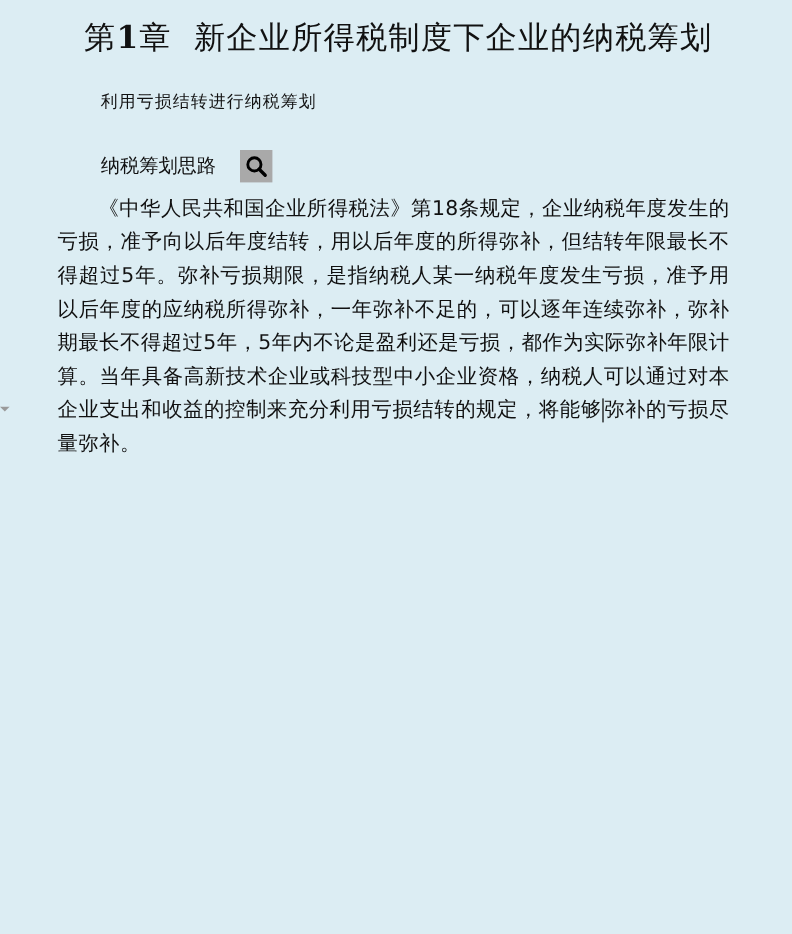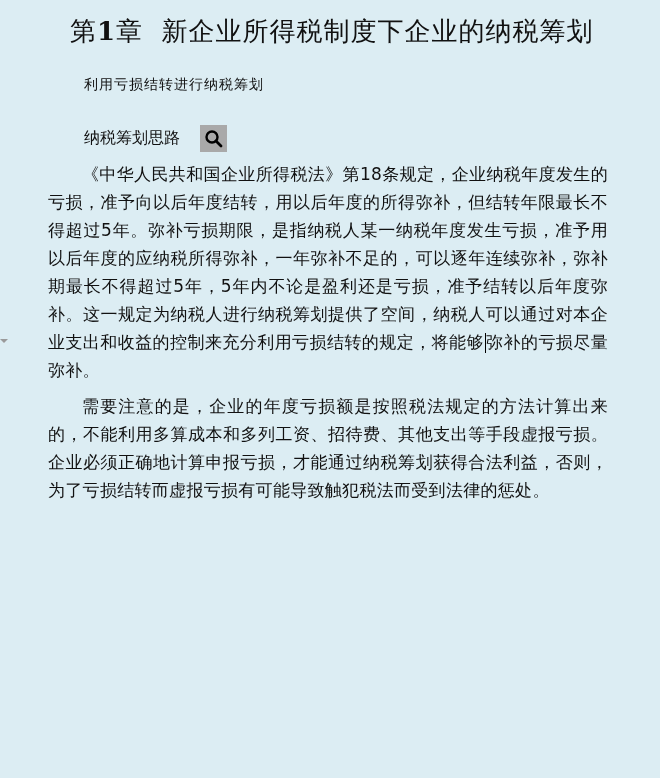--- a/index.html
+++ b/index.html
@@ -66,15 +66,14 @@
     <svg width="20" height="20" viewBox="0 0 20 20">
       <circle cx="8" cy="8" r="5.5" fill="none" stroke="#000" stroke-width="2.4"></circle>
       <line x1="12" y1="12" x2="17" y2="17" stroke="#000" stroke-width="2.8" stroke-linecap="round"></line>
     </svg>
   </span>
 </div>
 
 <div class="margin-marker"></div>
 
 <div class="body-text">
-  <p><span>《中华人民共和国企业所得税法》第18条规定，企业纳税年度发生的亏损，准予向以后年度结转，用以后年度的所得弥补，但结转年限最长不得超过5年。弥补亏损期限，是指纳税人某一纳税年度发生亏损，准予用以后年度的应纳税所得弥补，一年弥补不足的，可以逐年连续弥补，弥补期最长不得超过5年，5年内不论是盈利还是亏损，准予结转以后年度弥补。这一规定为纳税人进行纳税筹划提供了空间，纳税人可以通过对本企业支出和收益的控制来充分利用亏损结转的规定，将能够</span><span class="caret"></span><span>弥补的亏损尽量弥补。</span></p>
-  <p>需要注意的是，企业的年度亏损额是按照税法规定的方法计算出来的，不能利用多算成本和多列工资、招待费、其他支出等手段虚报亏损。企业必须正确地计算申报亏损，才能通过纳税筹划获得合法利益，否则，为了亏损结转而虚报亏损有可能导致触犯税法而受到法律的惩处。</p>
+  <p><span>《中华人民共和国企业所得税法》第18条规定，企业纳税年度发生的亏损，准予向以后年度结转，用以后年度的所得弥补，但结转年限最长不得超过5年。弥补亏损期限，是指纳税人某一纳税年度发生亏损，准予用以后年度的应纳税所得弥补，一年弥补不足的，可以逐年连续弥补，弥补期最长不得超过5年，5年内不论是盈利还是亏损，都作为实际弥补年限计算。当年具备高新技术企业或科技型中小企业资格，纳税人可以通过对本企业支出和收益的控制来充分利用亏损结转的规定，将能够</span><span class="caret"></span><span>弥补的亏损尽量弥补。</span></p>
 </div>
 
 </body></html>

